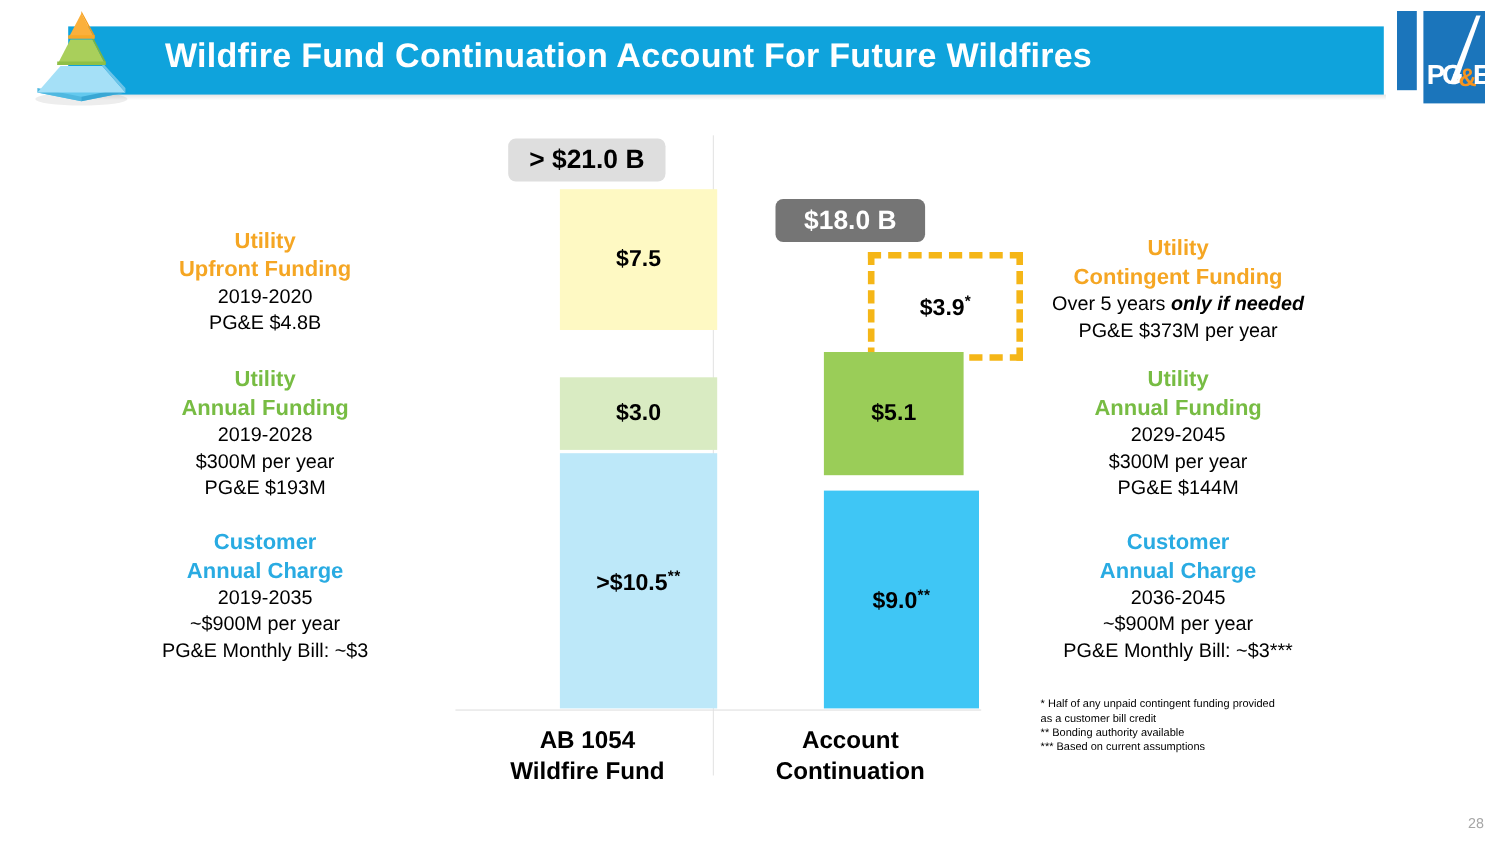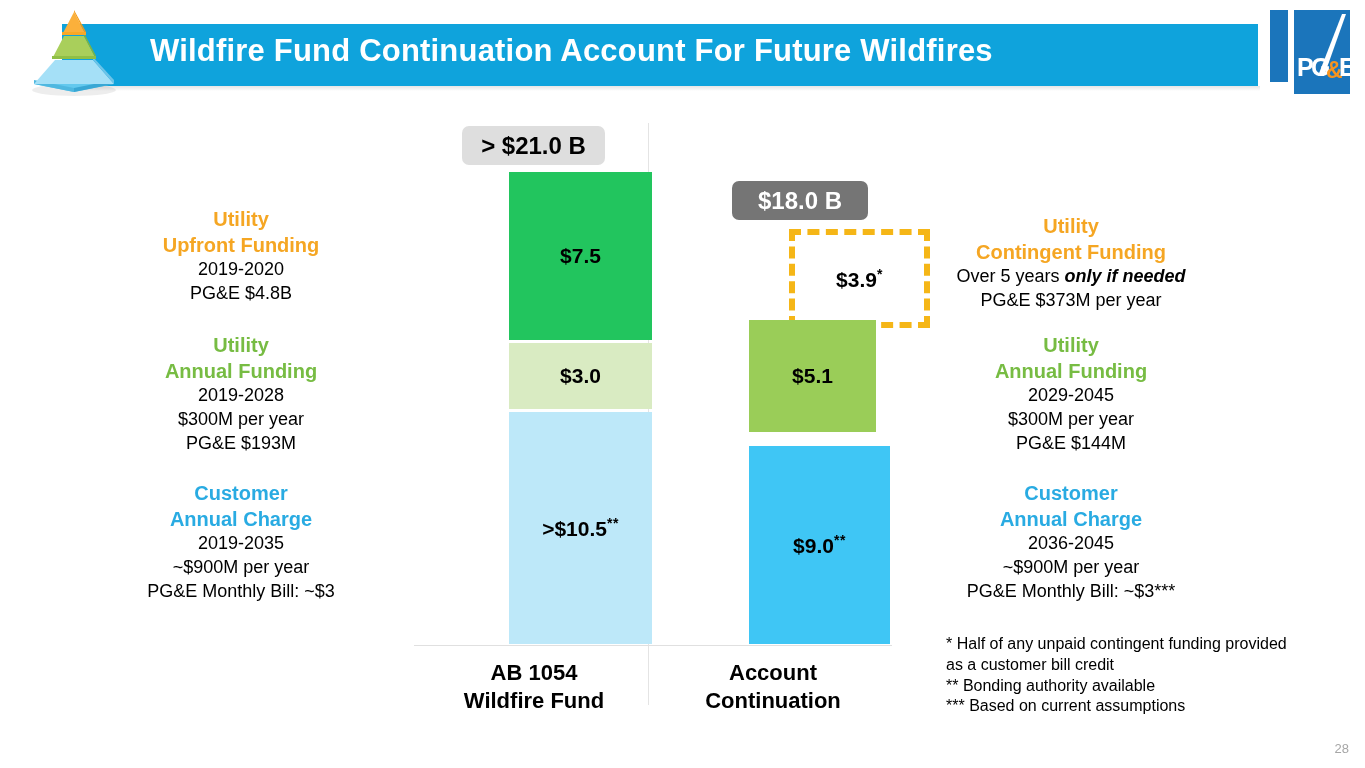--- a/index.html
+++ b/index.html
@@ -127,21 +127,20 @@
     font-weight: bold;
     white-space: nowrap;
   }
   .chip-light {
     background: #dedede;
     color: #000000;
   }
   .chip-dark {
     background: #757575;
     color: #ffffff;
-    margin-left: 27px;
   }
 
   
   .dashed-box {
     position: absolute;
     border: 6px dashed #F5B617;
     background: #ffffff;
     display: flex;
     align-items: center;
     justify-content: center;
@@ -181,21 +180,21 @@
     font-style: italic;
     margin-top: 40px;
   }
 
   
   .footnotes {
     position: absolute;
     left: 946px;
     top: 634px;
     width: 400px;
-    font-size: 16px;
+    font-size: 10px;
     line-height: 1.30;
     color: #000000;
   }
   .footnote-line { white-space: nowrap; }
 
   
   .page-number {
     position: absolute;
     right: 16px;
     bottom: 12px;
@@ -246,21 +245,21 @@
   </div>
 
   <div class="chart-area">
 
     <div class="divider-vert"></div>
     <div class="baseline"></div>
 
     <div class="total-chip chip-light" style="left:462px; top:126px; width:143px; height:39px;">&gt; $21.0 B</div>
 
     <div class="bar-col">
-      <div class="bar-seg" style="left:462px; top:172px; width:143px; height:168px; background:#22c55e;">
+      <div class="bar-seg" style="left:462px; top:172px; width:143px; height:128px; background:#fef9c3;">
         <span class="seg-label">$7.5</span>
       </div>
       <div class="bar-seg" style="left:462px; top:343px; width:143px; height:66px; background:#D9EBC2;">
         <span class="seg-label">$3.0</span>
       </div>
       <div class="bar-seg" style="left:462px; top:412px; width:143px; height:232px; background:#BDE8F9;">
         <span class="seg-label"><span>&gt;$10.5</span><span class="sup">**</span></span>
       </div>
     </div>
 

